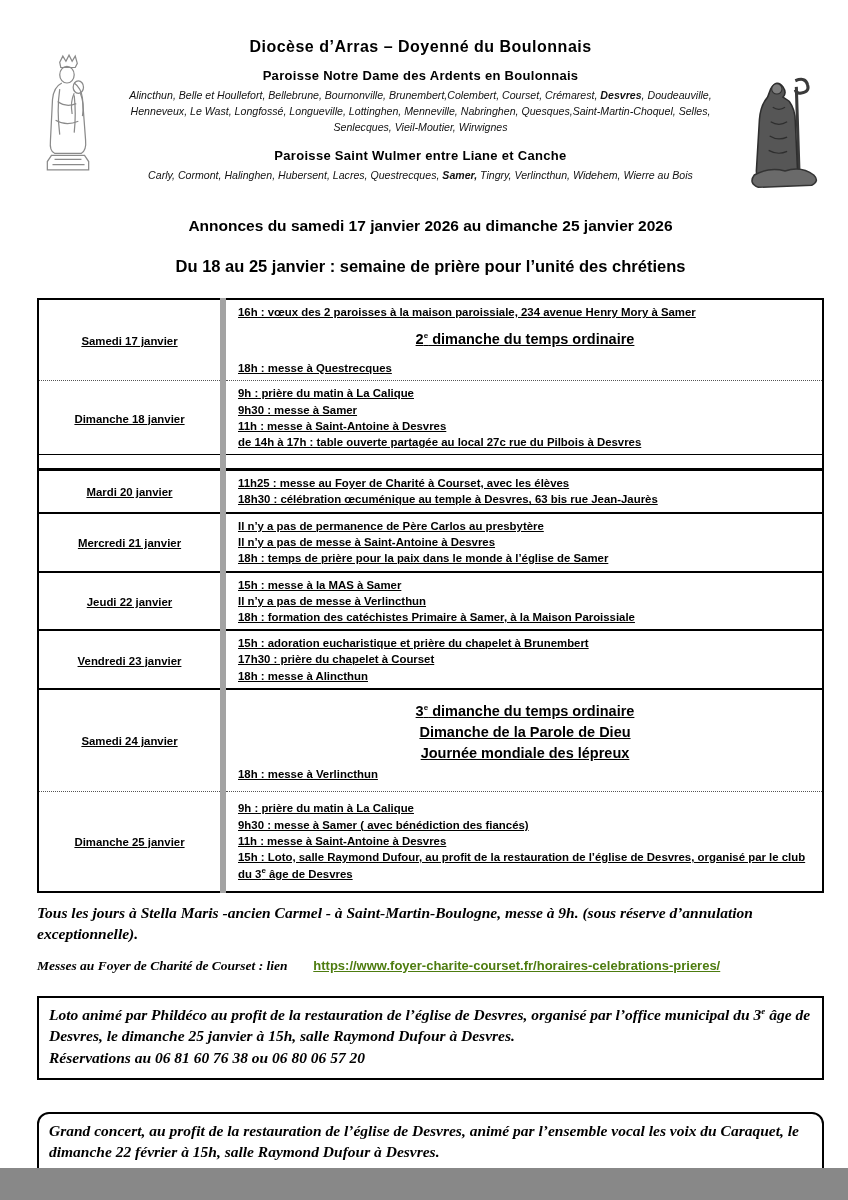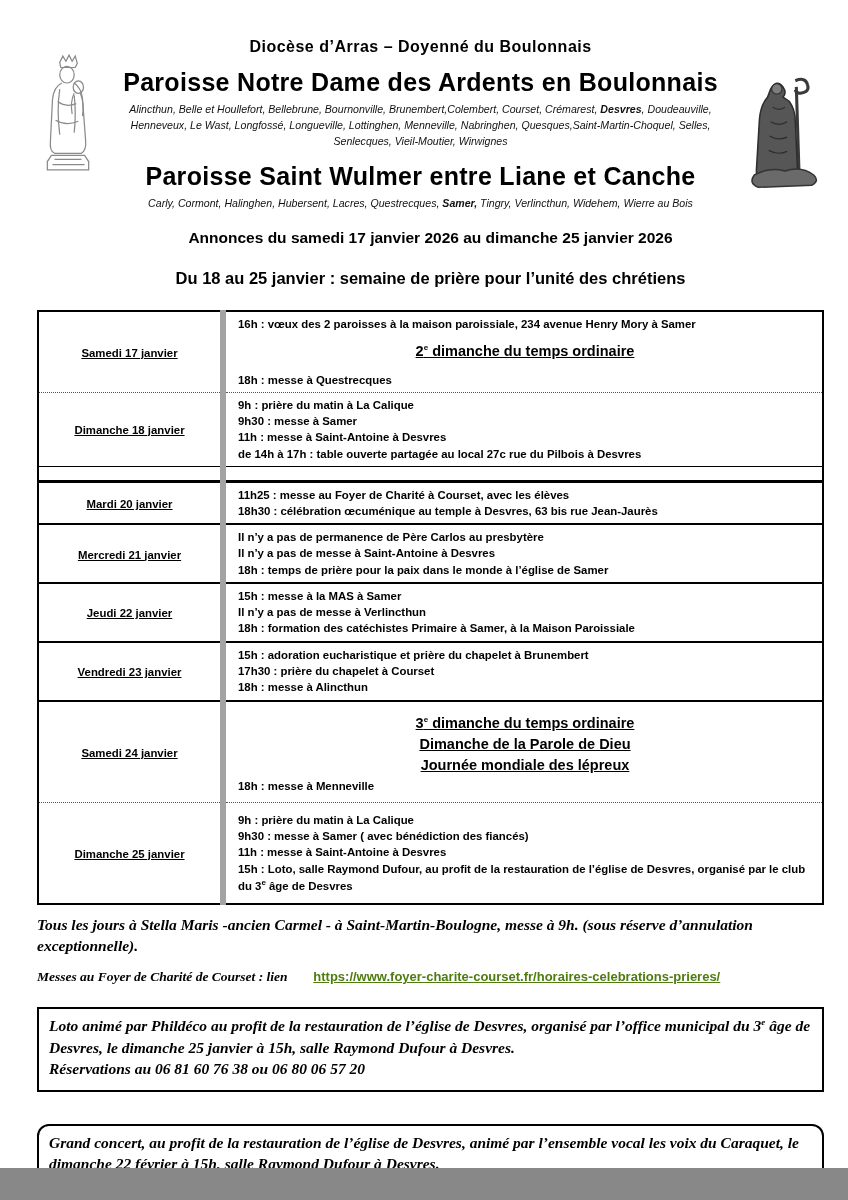--- a/index.html
+++ b/index.html
@@ -7,32 +7,32 @@
   .page {
     width:848px; height:1168px; background:#ffffff; margin:0 auto;
     position:relative; color:#000; padding:30px 24px 0 37px; overflow:hidden;
   }
   
   .header-wrap { display:flex; align-items:flex-start; }
   .statue-left { width:62px; flex:0 0 62px; margin-top:22px; }
   .statue-right { width:82px; flex:0 0 82px; margin-top:42px; }
   .head-center { flex:1; text-align:center; padding:0 6px; }
   .diocese { font-size:16px; letter-spacing:0.5px; margin-top:8px; font-weight:600; }
-  .parish-name { font-size:25px; font-weight:bold; margin-top:12px; letter-spacing:0.3px; }
+  .parish-name { font-size:13px; font-weight:bold; margin-top:12px; letter-spacing:0.3px; }
   .villages { font-size:10.6px; font-style:italic; margin-top:5px; line-height:1.5; color:#111; }
   .villages b { font-style:italic; }
   .annonces-title { text-align:center; font-size:15.5px; font-weight:bold; margin-top:17px; }
   .semaine-title { text-align:center; font-size:16.5px; font-weight:bold; margin-top:22px; }
   
   table.sched { border-collapse:collapse; width:787px; margin-top:22px; table-layout:fixed; }
   table.sched { border:2px solid #000; }
   td.c-date { width:185px; border-right:6px solid #a3a3a3; text-align:center; vertical-align:middle; }
   td.c-events { vertical-align:middle; padding:4px 10px 4px 12px; }
   .date-label { font-weight:bold; font-size:11.4px; text-decoration:underline; }
-  .ev-line { font-weight:bold; font-size:11.4px; line-height:1.42; }
+  .ev-line { font-weight:bold; font-size:11.4px; line-height:1.42;text-decoration:underline; }
   .ev-line sup, .ev-heading sup { font-size:8px; }
   .ev-heading { text-align:center; font-weight:bold; font-size:14.5px;
                 text-decoration:underline; margin:5px 0; }
   .ev-heading.big-margin { margin:11px 0 13px 0; }
   tr.bb-dotted > td { border-bottom:1px dotted #555; }
   tr.bb-thin   > td { border-bottom:1px solid #000; }
   tr.bb-thick  > td { border-bottom:3px solid #000; }
   tr.bb-med    > td { border-bottom:2px solid #000; }
   tr.r-1 { height:78px; } tr.r-2 { height:70px; } tr.r-3 { height:15px; }
   tr.r-4 { height:40px; } tr.r-5 { height:59px; } tr.r-6 { height:58px; }
@@ -148,21 +148,21 @@
             <div class="ev-line"><span>17h30 : prière du chapelet à Courset</span></div>
             <div class="ev-line"><span>18h : messe à Alincthun</span></div>
           </td>
         </tr>
         <tr class="bb-dotted r-8">
           <td class="c-date"><span class="date-label">Samedi 24 janvier</span></td>
           <td class="c-events">
             <div class="ev-heading"><span>3</span><sup>e</sup><span> dimanche du temps ordinaire</span></div>
             <div class="ev-heading"><span>Dimanche de la Parole de Dieu</span></div>
             <div class="ev-heading"><span>Journée mondiale des lépreux</span></div>
-            <div class="ev-line"><span>18h : messe à Menneville</span></div>
+            <div class="ev-line"><span>18h : messe à Verlincthun</span></div>
           </td>
         </tr>
         <tr class="bb-none r-9">
           <td class="c-date"><span class="date-label">Dimanche 25 janvier</span></td>
           <td class="c-events">
             <div class="ev-line"><span>9h : prière du matin à La Calique</span></div>
             <div class="ev-line"><span>9h30 : messe à Samer ( avec bénédiction des fiancés)</span></div>
             <div class="ev-line"><span>11h : messe à Saint-Antoine à Desvres</span></div>
             <div class="ev-line"><span>15h : Loto, salle Raymond Dufour, au profit de la restauration de l’église de Desvres, organisé par le club du 3</span><sup>e</sup><span> âge de Desvres</span></div>
           </td>

